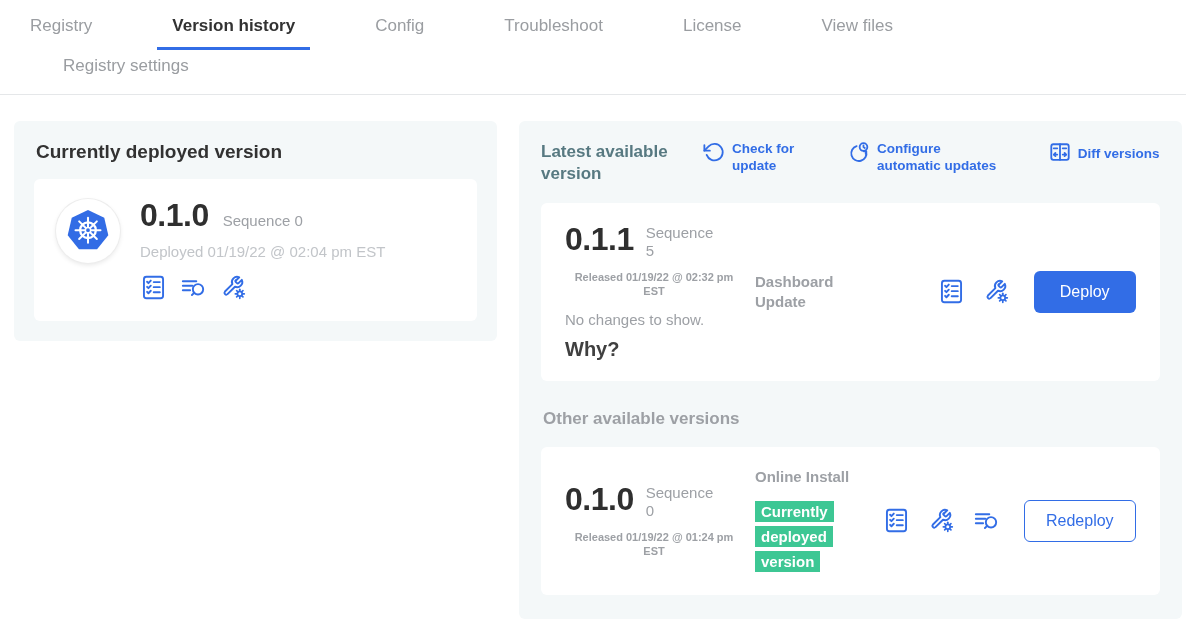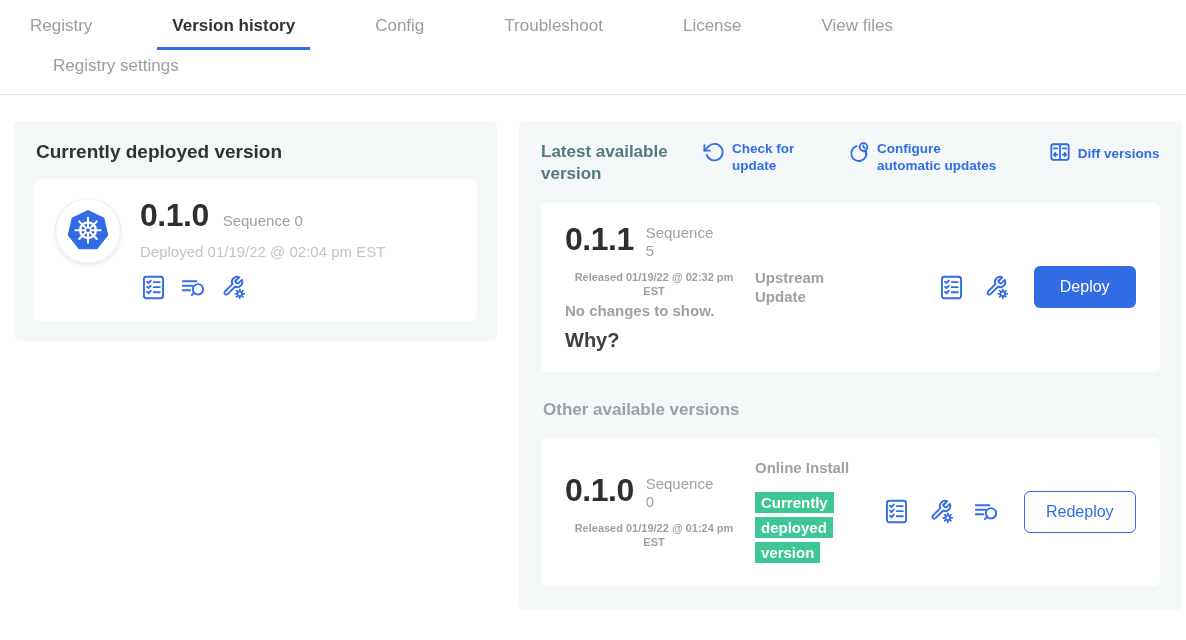--- a/index.html
+++ b/index.html
@@ -2,21 +2,21 @@
 <html><head>
 <meta charset="utf-8">
 <style>
   * { box-sizing: border-box; margin: 0; padding: 0; }
   html,body { width:1186px; height:640px; background:#fff; overflow:hidden;
     font-family:"Liberation Sans","DejaVu Sans",sans-serif; }
 
   
   .nav { background:#fff; border-bottom:1px solid #e5e7e9; padding-top:4px; }
   .nav-row1 { display:flex; padding-left:15px; }
-  .nav-row2 { display:flex; padding-left:38px;text-align:center; }
+  .nav-row2 { display:flex; padding-left:48px;text-align:center; }
   .tab { font-size:17px; font-weight:500; color:#9a9da1; padding:12px 15px 14px;
     margin-right:50px; cursor:pointer; white-space:nowrap; }
   .tab.active { color:#323232; font-weight:700; border-bottom:3px solid #326de6; padding-bottom:11px; }
   .nav-row2 .tab { padding-top:6px; padding-bottom:18px; }
 
   
   .main { display:flex; align-items:flex-start; gap:22px; padding:26px 25px 0 14px; }
   .panel { background:#f4f8f9; border-radius:6px; }
   .left-panel { flex:0 0 483px; padding:20px; }
   .right-panel { flex:1; padding:20px 22px 24px; }
@@ -57,21 +57,21 @@
 
   
   .version-card { background:#fff; border-radius:6px; padding:20px 24px; margin-top:18px;
     display:flex; align-items:center; }
   .vc-left { flex:0 0 190px; }
   .vc-left .version-row { align-items:flex-start; }
   .seq-block { font-size:15px; font-weight:500; color:#9da0a5; line-height:1.2;
     margin-left:12px; max-width:72px; margin-top:1px; }
   .released { font-size:11px; font-weight:700; color:#9da0a5; line-height:1.3;
     max-width:178px; margin-top:10px;text-align:center; }
-  .no-changes { font-size:15px; font-weight:700; color:#9da0a5; margin-top:3px; }
+  .no-changes { font-size:15px; font-weight:400; color:#9da0a5; margin-top:12px; }
   .why-link { font-size:20px; font-weight:700; color:#404040; margin-top:10px; cursor:pointer; }
   .vc-mid { flex:0 0 128px; align-self:center; }
   .source { font-size:15px; font-weight:700; color:#9da0a5; line-height:1.3; max-width:95px; }
   .badge-wrap { margin-top:14px; width:84px; line-height:1.55; }
   .badge { display:inline; background:#3dc794; color:#fff; font-size:15px; font-weight:700;
     padding:2px 6px; -webkit-box-decoration-break:clone; box-decoration-break:clone; }
   .vc-actions { margin-left:auto; display:flex; align-items:center; gap:18px; }
 
   .btn { font-size:16px; font-weight:400; border-radius:6px; cursor:pointer;
     font-family:inherit; margin-left:6px; }
@@ -201,21 +201,21 @@
       <div class="vc-left">
         <div class="version-row">
           <span class="version-num">0.1.1</span>
           <span class="seq-block">Sequence 5</span>
         </div>
         <div class="released">Released 01/19/22 @ 02:32 pm EST</div>
         <div class="no-changes">No changes to show.</div>
         <div class="why-link">Why?</div>
       </div>
       <div class="vc-mid">
-        <div class="source">Upstream Update</div>
+        <div class="source">Dashboard Update</div>
       </div>
       <div class="vc-actions">
         <svg class="ic" viewBox="0 0 24 24">
           <rect x="3.5" y="2.5" width="17" height="19" rx="2.2"></rect>
           <polyline points="6.3 6.9 7.5 8.1 9.6 5.9"></polyline>
             <line x1="12.2" y1="7.2" x2="17.6" y2="7.2"></line>
           <polyline points="6.3 11.4 7.5 12.6 9.6 10.4"></polyline>
             <line x1="12.2" y1="11.7" x2="17.6" y2="11.7"></line>
           <polyline points="6.3 15.9 7.5 17.1 9.6 14.9"></polyline>
             <line x1="12.2" y1="16.2" x2="17.6" y2="16.2"></line>

